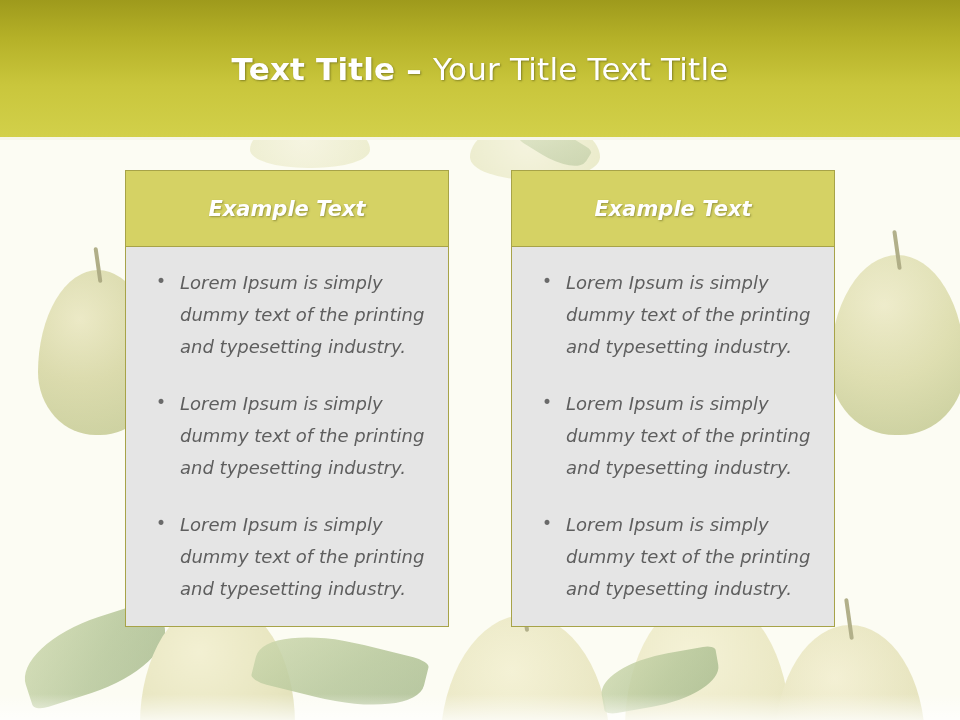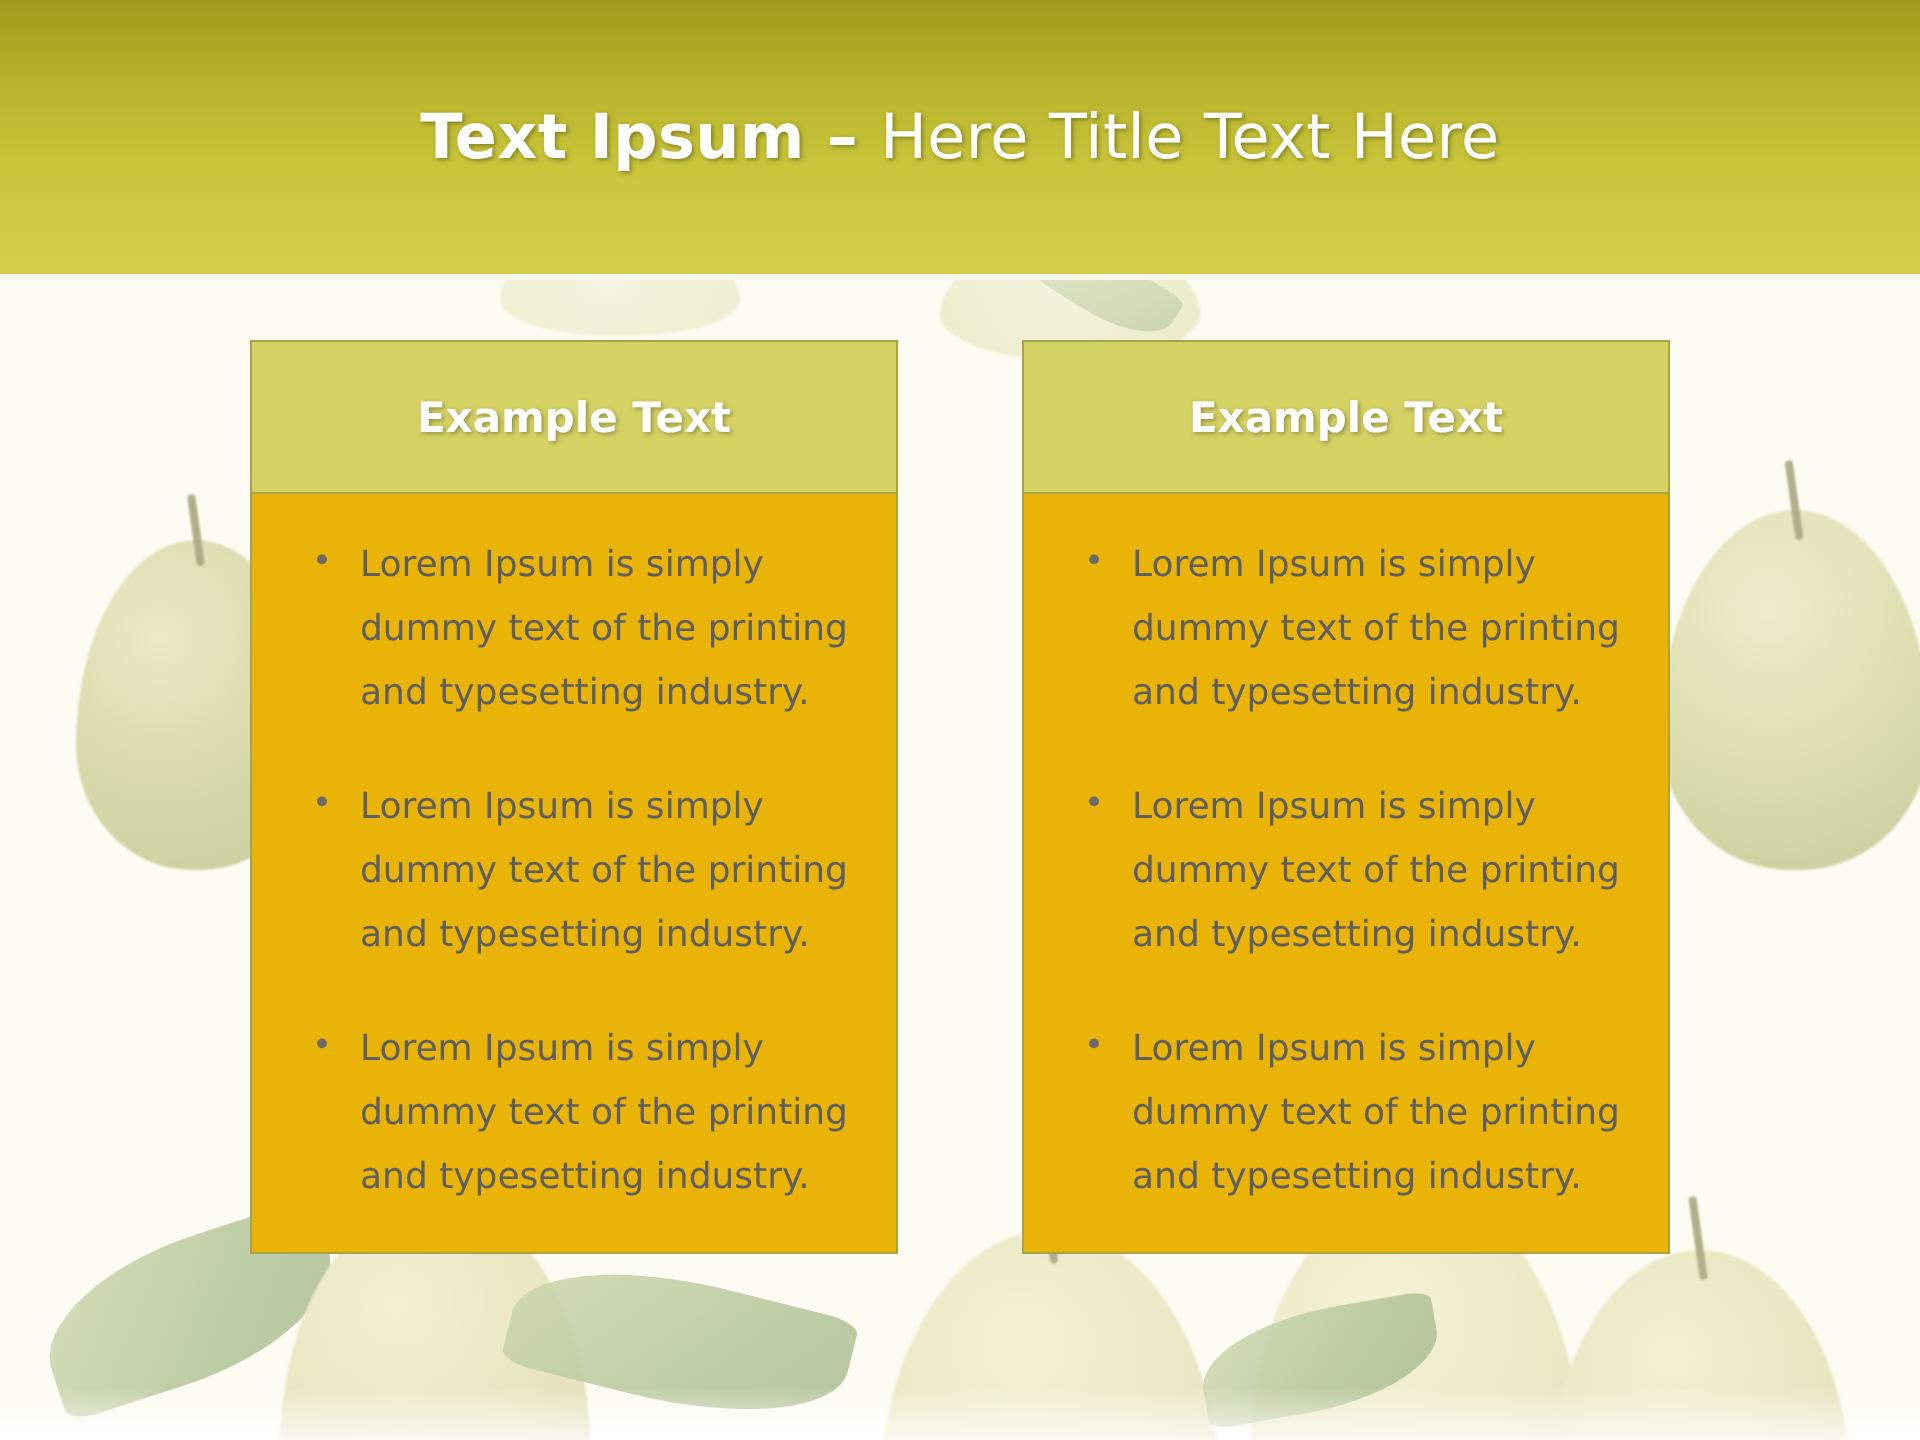--- a/index.html
+++ b/index.html
@@ -106,22 +106,23 @@
     white-space: nowrap;
   }
   .title .strong { font-weight: bold; }
   .title .light  { font-weight: normal; }
 
   
   .card {
     position: absolute;
     width: 324px;
     border: 1px solid #a7a348;
-    background: #eab308;
+    background: #e5e5e5;
     z-index: 4;
+    font-style: italic;
   }
   .card-left  { left: 125px; top: 170px; height: 457px; }
   .card-right { left: 511px; top: 170px; height: 457px; }
 
   .card-head {
     height: 76px;
     background: #d5d264;
     border-bottom: 1px solid #a7a348;
     display: flex;
     align-items: center;
@@ -183,21 +184,21 @@
     <div class="pear p4"></div>
     <div class="pear p5"></div>
     <div class="leaf l3"></div>
     <div class="pear p6"></div>
     <div class="bg-wash"></div>
     <div class="reflection"></div>
   </div>
 
   <div class="header">
     <div class="title">
-      <span class="strong">Text Ipsum </span><span class="strong">– </span><span class="light">Here Title Text Here</span>
+      <span class="strong">Text Title </span><span class="strong">– </span><span class="light">Your Title Text Title</span>
     </div>
   </div>
   <div class="header-underline"></div>
 
   <div class="card card-left">
     <div class="card-head">
       <span class="card-head-text">Example Text</span>
     </div>
     <div class="card-body">
       <ul class="bullets">

